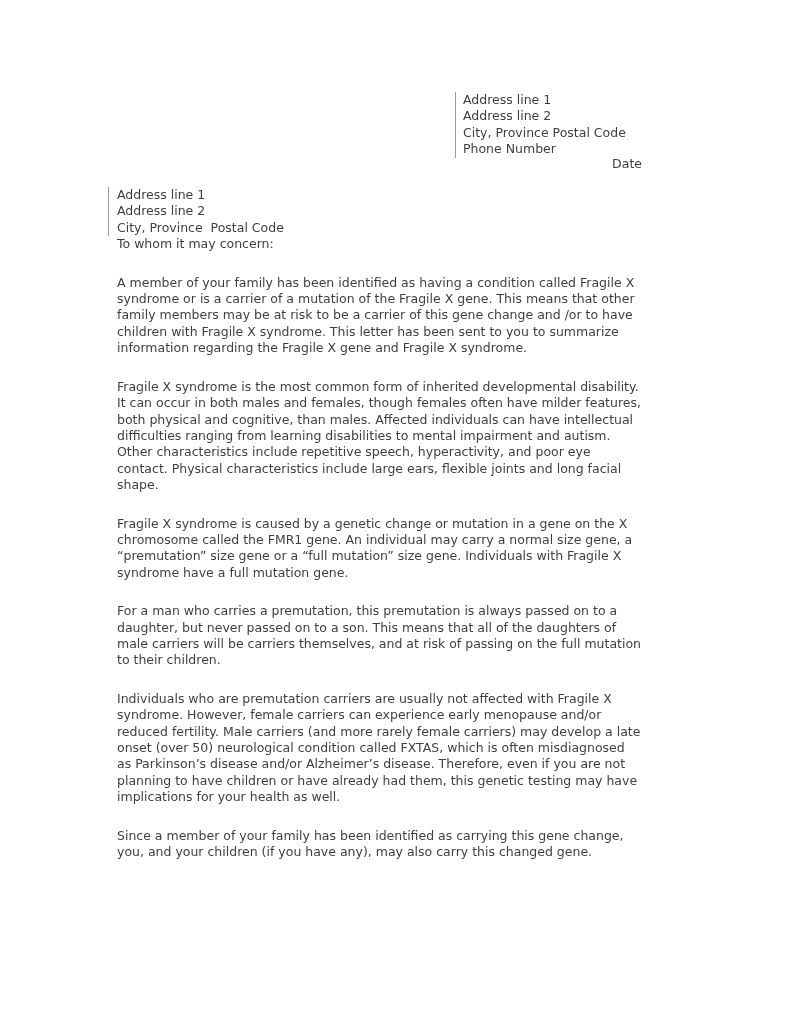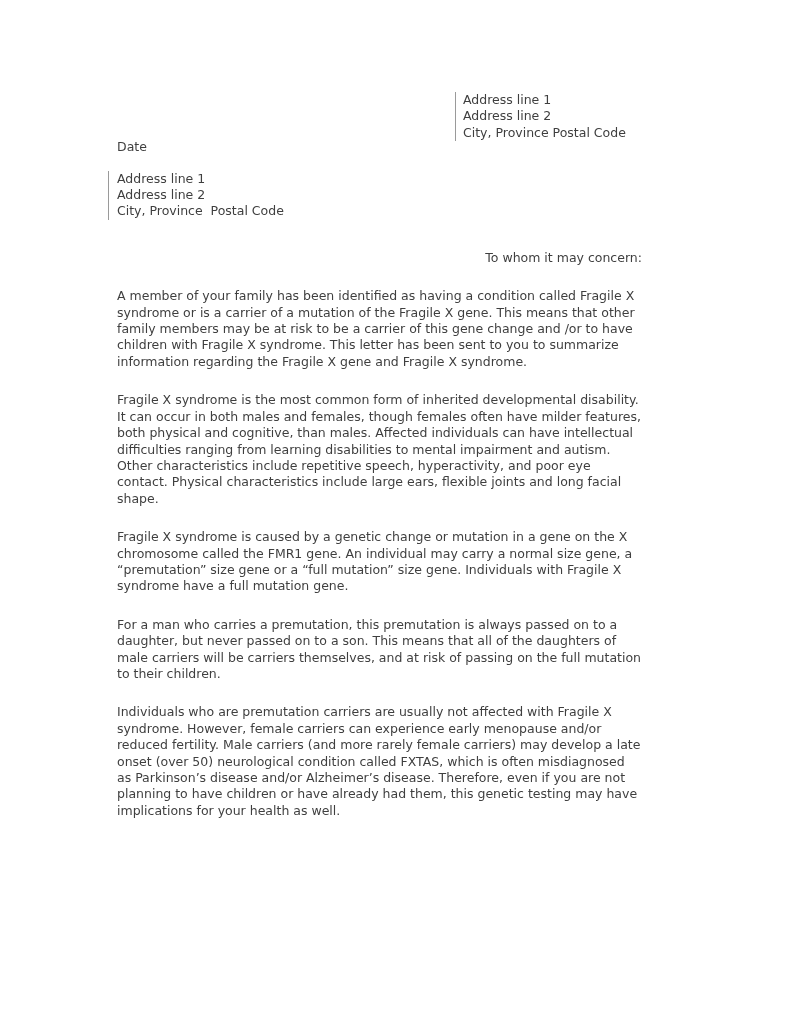--- a/index.html
+++ b/index.html
@@ -20,53 +20,55 @@
     line-height:16.4px;
     color:var(--text-color);
     overflow:hidden;
   }
   .sender-block{
     margin-left:338px;
     border-left:1px solid var(--bar-color);
     padding-left:7px;
   }
   .addr-line{white-space:pre-wrap;}
-  .date-line{margin-top:-2px;}
+  .date-line{margin-top:-2px;text-align:right;}
   .recipient-block{
     margin-top:15px;
     margin-left:-9px;
     border-left:1px solid var(--bar-color);
     padding-left:8px;
   }
   .recipient-name{font-weight:700;color:var(--name-color);}
-  .salutation{margin-top:30px;text-align:right;}
+  .salutation{}
   .body-text{max-width:580px;}
   .para{margin:22px 0 0 0;}
 </style>
 </head>
 <body>
 
 <div class="page">
 
   <div class="sender-block">
     <div class="addr-line">Address line 1</div>
     <div class="addr-line">Address line 2</div>
     <div class="addr-line">City, Province Postal Code</div>
+    <div class="addr-line">Phone Number</div>
   </div>
 
   <div class="date-line">Date</div>
 
   <div class="recipient-block">
     <div class="addr-line">Address line 1</div>
     <div class="addr-line">Address line 2</div>
     <div class="addr-line">City, Province  Postal Code</div>
   </div>
 
   <div class="body-text">
     <div class="salutation">To whom it may concern:</div>
     <p class="para">A member of your family has been identified as having a condition called Fragile X syndrome or is a carrier of a mutation of the Fragile X gene. This means that other family members may be at risk to be a carrier of this gene change and /or to have children with Fragile X syndrome. This letter has been sent to you to summarize information regarding the Fragile X gene and Fragile X syndrome.</p>
     <p class="para">Fragile X syndrome is the most common form of inherited developmental disability. It can occur in both males and females, though females often have milder features, both physical and cognitive, than males. Affected individuals can have intellectual difficulties ranging from learning disabilities to mental impairment and autism. Other characteristics include repetitive speech, hyperactivity, and poor eye contact. Physical characteristics include large ears, flexible joints and long facial shape.</p>
     <p class="para">Fragile X syndrome is caused by a genetic change or mutation in a gene on the X chromosome called the FMR1 gene. An individual may carry a normal size gene, a “premutation” size gene or a “full mutation” size gene. Individuals with Fragile X syndrome have a full mutation gene.</p>
     <p class="para">For a man who carries a premutation, this premutation is always passed on to a daughter, but never passed on to a son. This means that all of the daughters of male carriers will be carriers themselves, and at risk of passing on the full mutation to their children.</p>
     <p class="para">Individuals who are premutation carriers are usually not affected with Fragile X syndrome. However, female carriers can experience early menopause and/or reduced fertility. Male carriers (and more rarely female carriers) may develop a late onset (over 50) neurological condition called FXTAS, which is often misdiagnosed as Parkinson’s disease and/or Alzheimer’s disease. Therefore, even if you are not planning to have children or have already had them, this genetic testing may have implications for your health as well.</p>
+    <p class="para">Since a member of your family has been identified as carrying this gene change, you, and your children (if you have any), may also carry this changed gene.</p>
   </div>
 
 </div>
 
 </body></html>

